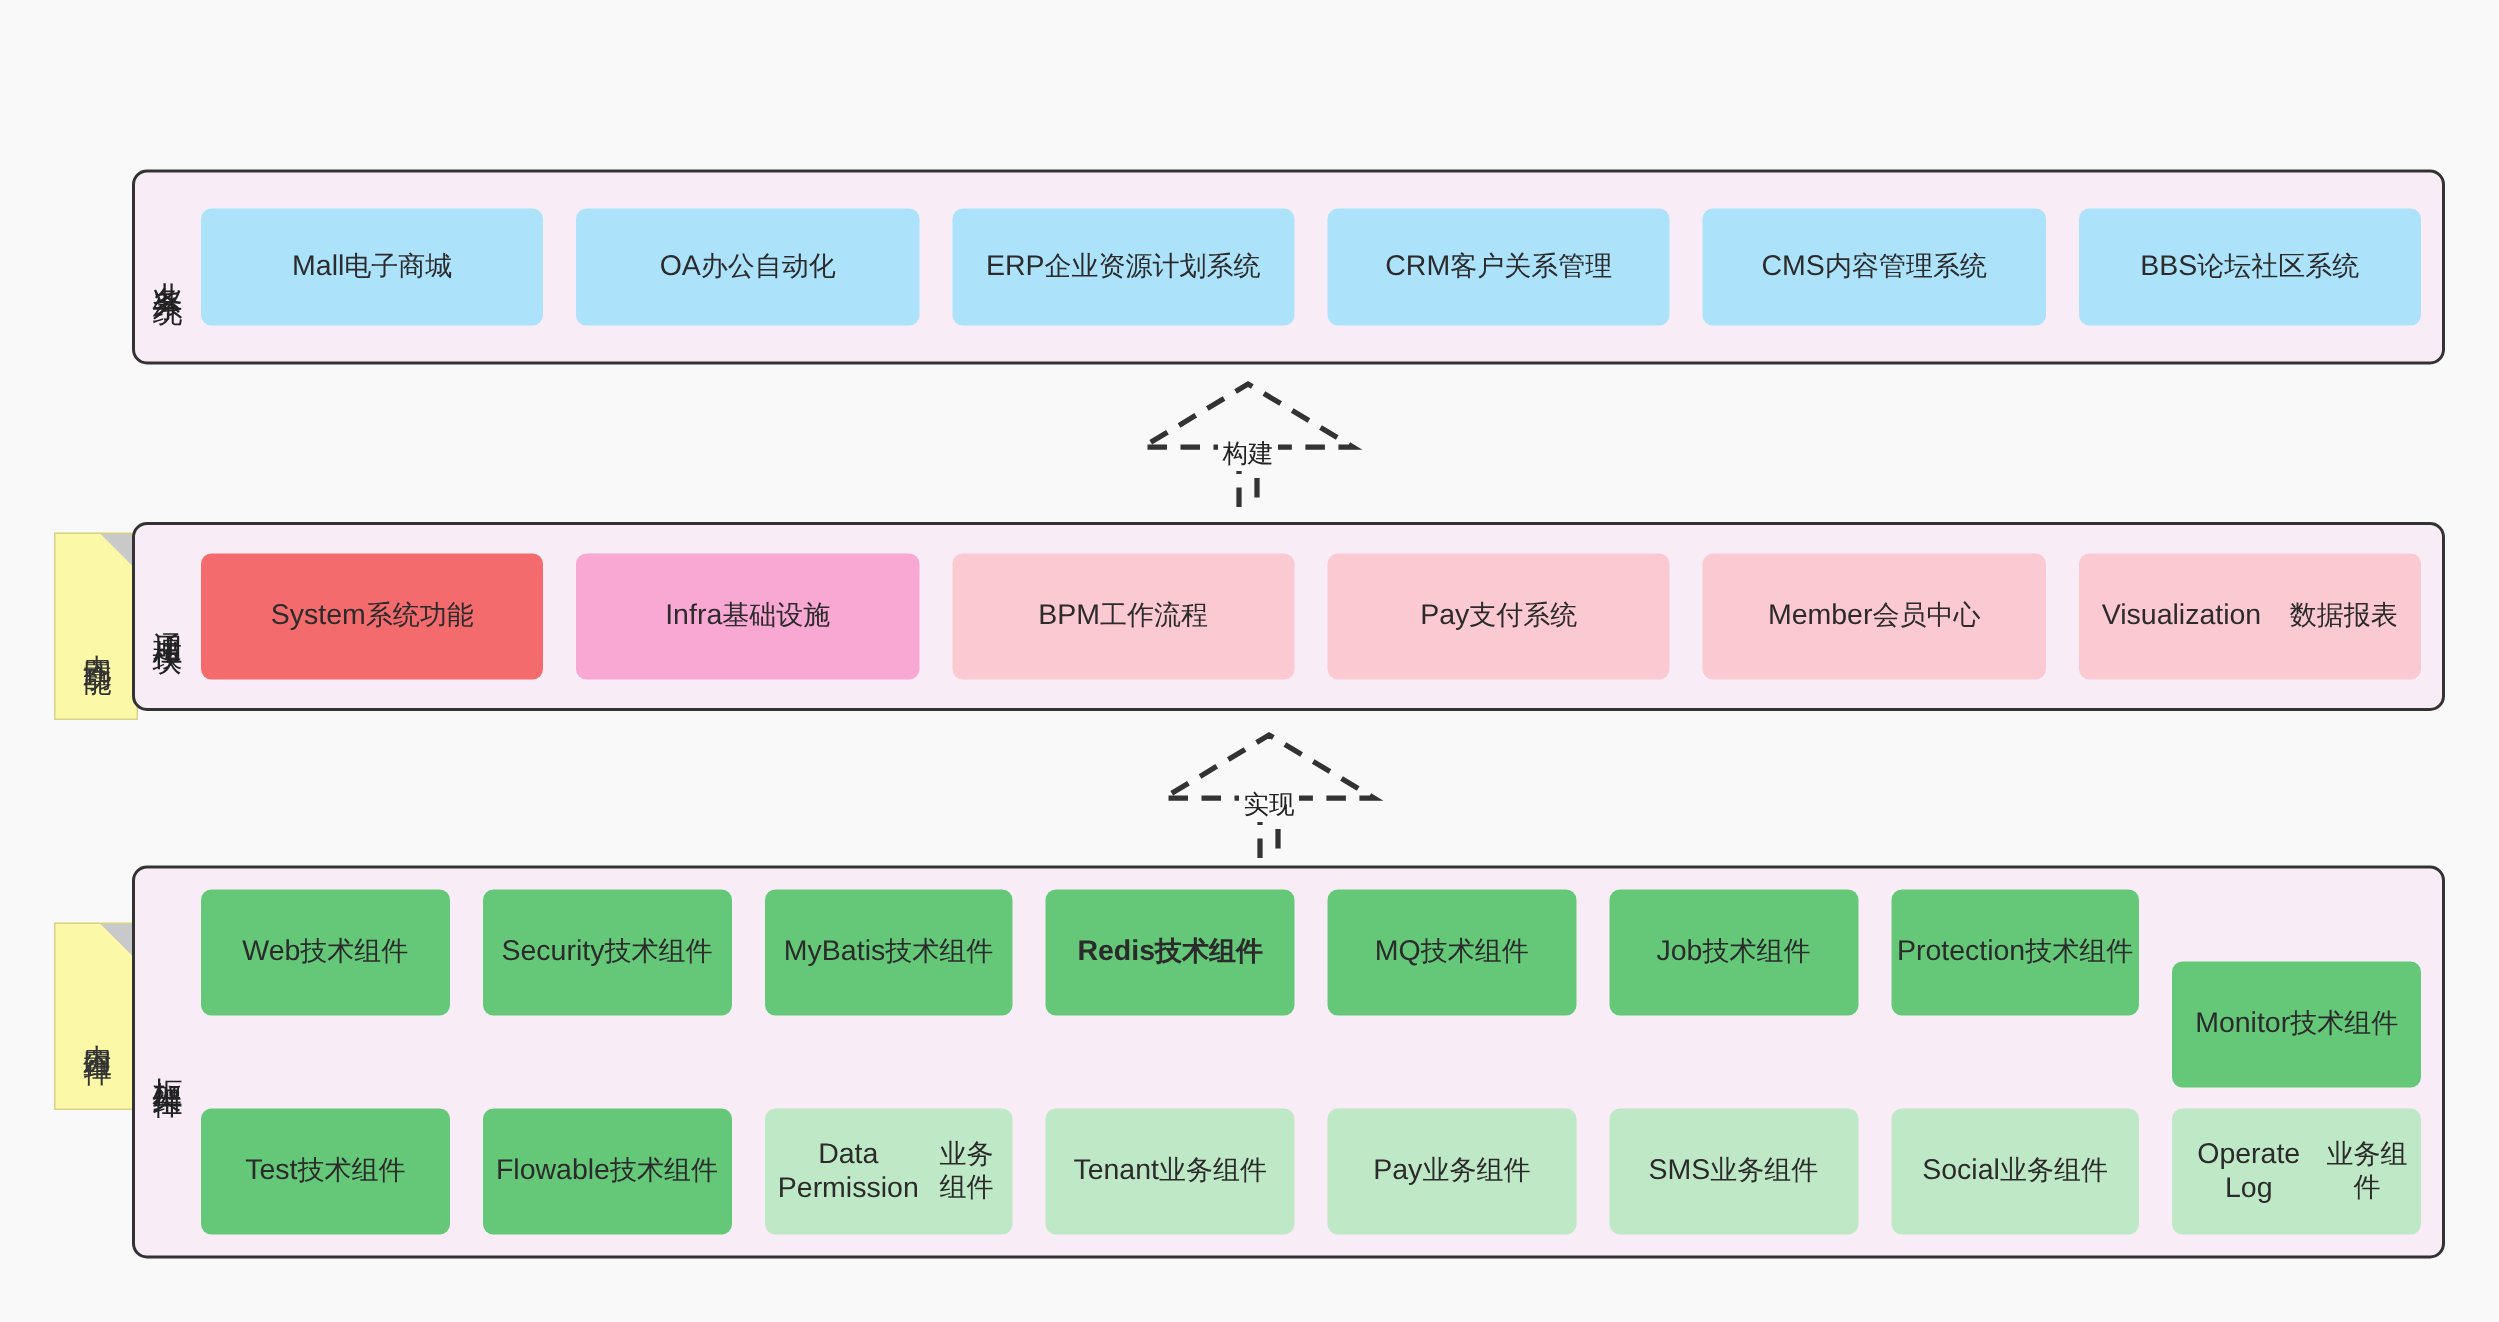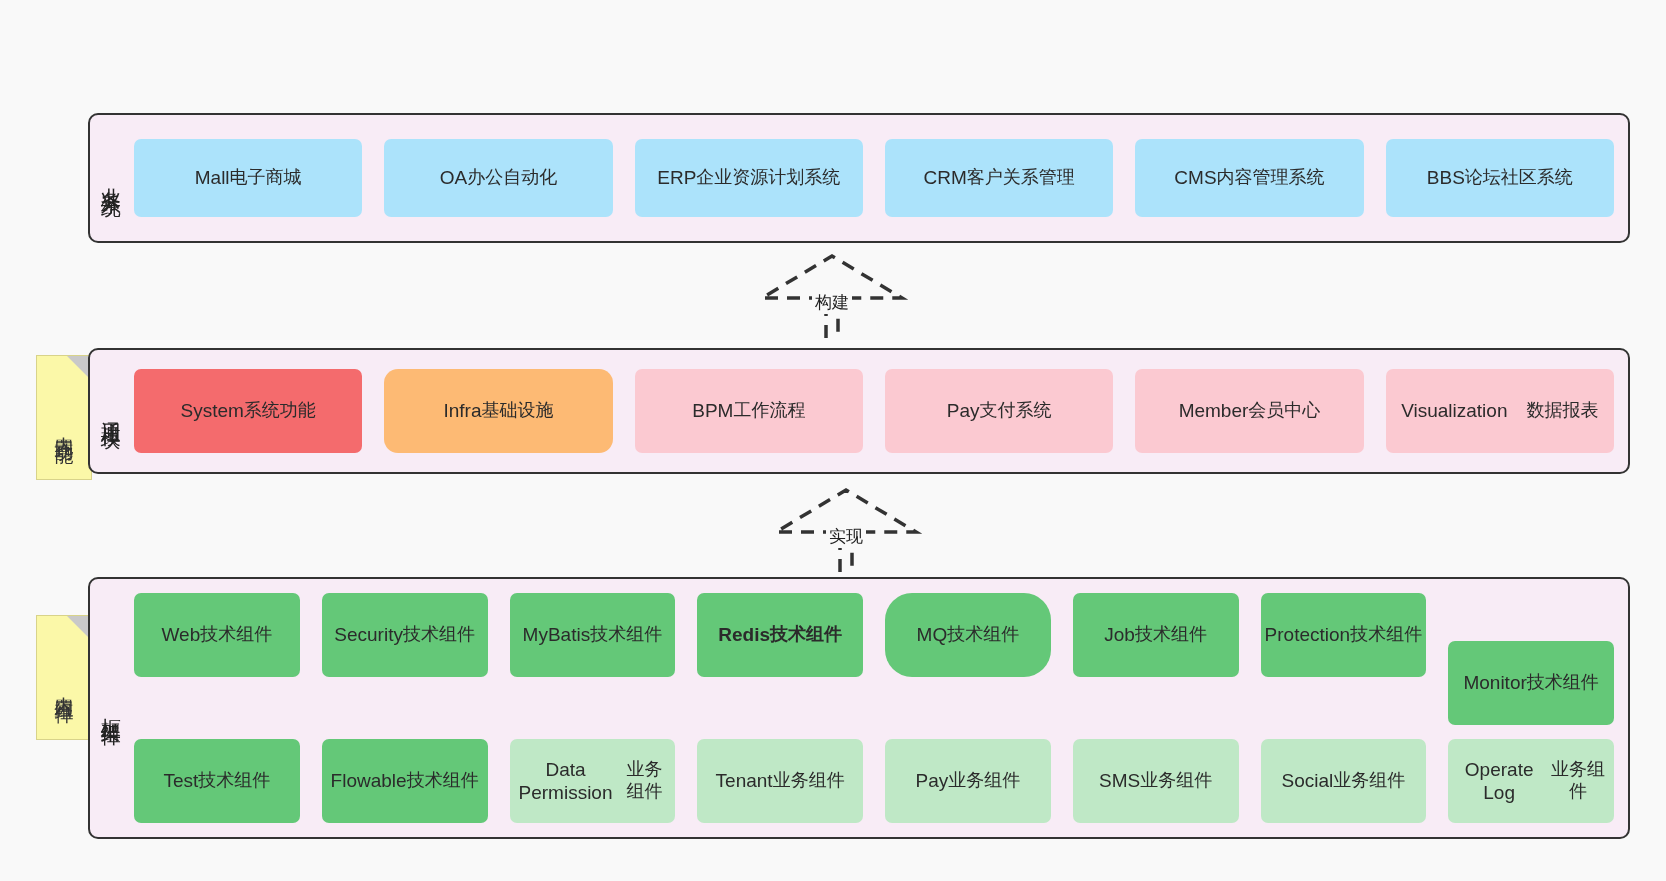--- a/index.html
+++ b/index.html
@@ -193,21 +193,21 @@
       <span>通用模块</span>
     </div>
     <div class="layer-body">
       <div class="row">
 
         <div class="card red" style="background: rgb(244, 107, 109);">
           <div class="en">System</div>
           <div class="cn">系统功能</div>
         </div>
 
-        <div class="card red" style="background: #fdba74; border-radius: 14px;">
+        <div class="card red" style="background: #f9a8d4;">
           <div class="en">Infra</div>
           <div class="cn">基础设施</div>
         </div>
 
         <div class="card pink" style="background: rgb(251, 201, 209);">
           <div class="en">BPM</div>
           <div class="cn">工作流程</div>
         </div>
 
         <div class="card pink" style="background: rgb(251, 201, 209);">
@@ -250,21 +250,21 @@
           <div class="cn">技术组件</div>
         </div>
         <div class="card green" style="background: rgb(100, 200, 120);">
           <div class="en">MyBatis</div>
           <div class="cn">技术组件</div>
         </div>
         <div class="card green" style="background: rgb(100, 200, 120); font-weight: bold;">
           <div class="en">Redis</div>
           <div class="cn">技术组件</div>
         </div>
-        <div class="card green" style="background: rgb(100, 200, 120); border-radius: 27px;">
+        <div class="card green" style="background: rgb(100, 200, 120);">
           <div class="en">MQ</div>
           <div class="cn">技术组件</div>
         </div>
         <div class="card green" style="background: rgb(100, 200, 120);">
           <div class="en">Job</div>
           <div class="cn">技术组件</div>
         </div>
         <div class="card green" style="background: rgb(100, 200, 120);">
           <div class="en">Protection</div>
           <div class="cn">技术组件</div>

